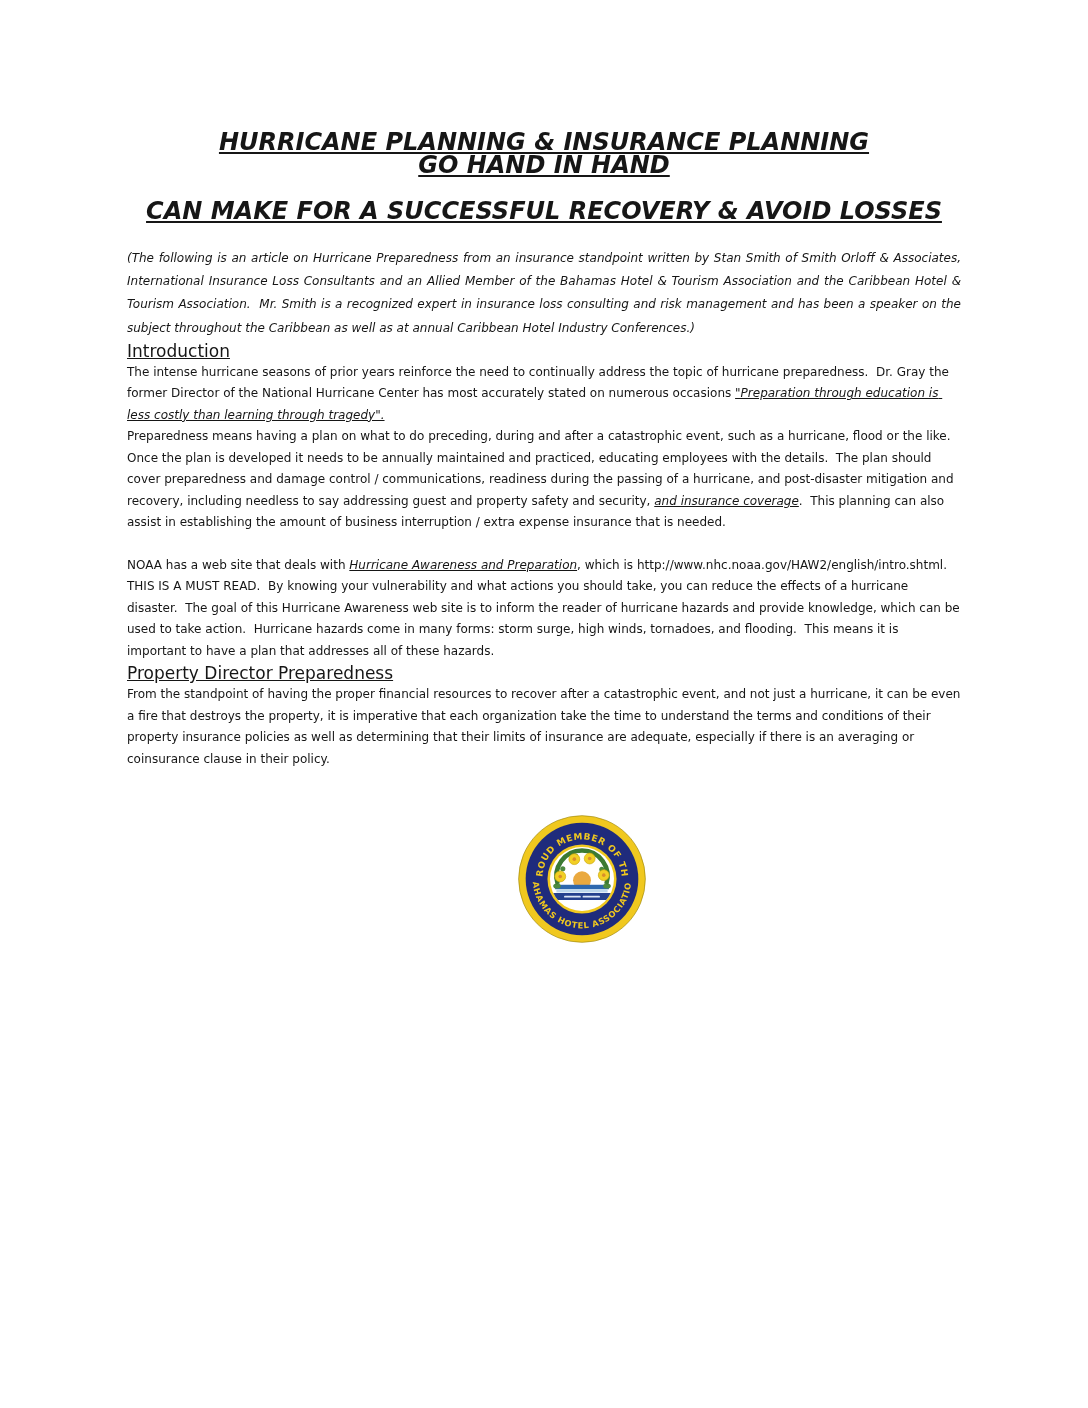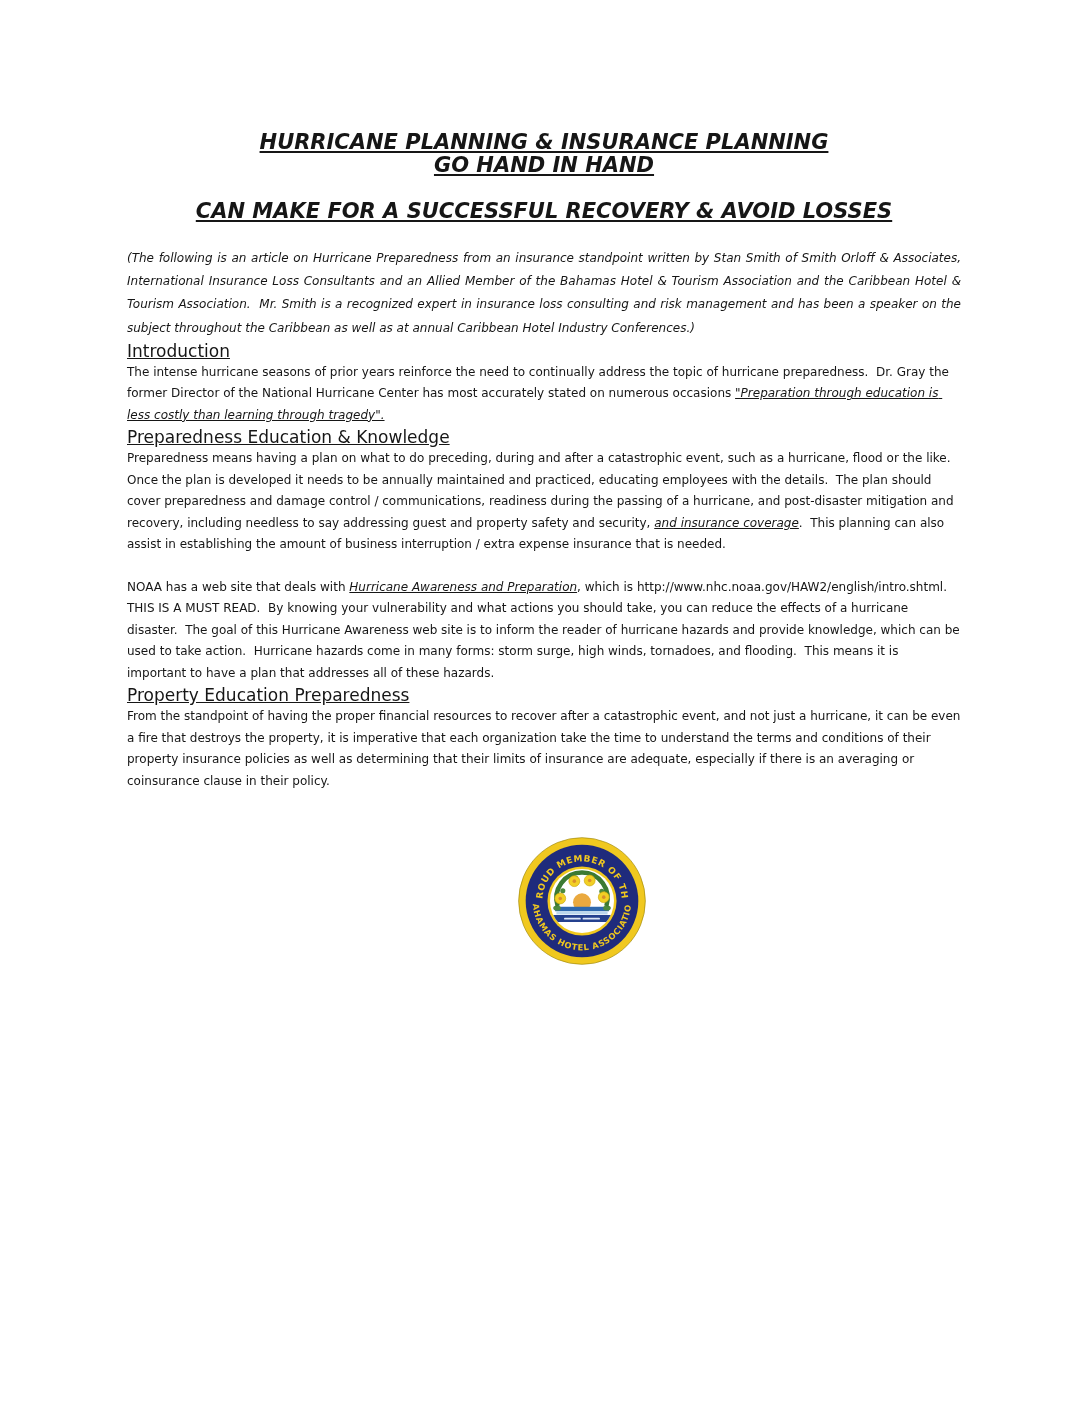--- a/index.html
+++ b/index.html
@@ -9,21 +9,21 @@
     height: 1408px;
     box-sizing: border-box;
     padding: 0 127px;
     background: #ffffff;
     font-family: "DejaVu Sans", "Liberation Sans", sans-serif;
     color: #161616;
     overflow: hidden;
   }
   .title-block {
     text-align: center;
-    font-size: 21px;
+    font-size: 24px;
     line-height: 23px;
     font-weight: bold;
     font-style: italic;
   }
   .title-block .title-line { text-decoration: underline; }
   .tb1 { margin-top: 131px; }
   .tb2 { margin-top: 23px; }
   .para {
     margin: 0;
     font-size: 12px;
@@ -69,27 +69,26 @@
   </div>
 
   <p class="para byline"><span>(The following is an article on Hurricane Preparedness from an insurance standpoint written by Stan Smith of Smith Orloff &amp; Associates, International Insurance Loss Consultants and an Allied Member of the Bahamas Hotel &amp; Tourism Association and the Caribbean Hotel &amp; Tourism Association.  Mr. Smith is a recognized expert in insurance loss consulting and risk management and has been a speaker on the subject throughout the Caribbean as well as at annual Caribbean Hotel Industry Conferences.)</span></p>
 
   <section>
     <h2 class="sec-heading mt-intro">Introduction</h2>
     <p class="para"><span>The intense hurricane seasons of prior years reinforce the need to continually address the topic of hurricane preparedness.  Dr. Gray the former Director of the National Hurricane Center has most accurately stated on numerous occasions </span><span class="run-iu">"Preparation through education is less costly than learning through tragedy".</span></p>
   </section>
 
   <section>
-    <h2 class="sec-heading mt-prep">Preparedness Education &amp; Knowledge</h2>
     <p class="para"><span>Preparedness means having a plan on what to do preceding, during and after a catastrophic event, such as a hurricane, flood or the like.  Once the plan is developed it needs to be annually maintained and practiced, educating employees with the details.  The plan should cover preparedness and damage control / communications, readiness during the passing of a hurricane, and post-disaster mitigation and recovery, including needless to say addressing guest and property safety and security, </span><span class="run-biu">and insurance coverage</span><span>.  This planning can also assist in establishing the amount of business interruption / extra expense insurance that is needed.</span></p>
     <p class="para mt-noaa"><span>NOAA has a web site that deals with </span><span class="run-iu">Hurricane Awareness and Preparation</span><span>, which is </span><span class="run-u">http://www.nhc.noaa.gov/HAW2/english/intro.shtml</span><span>.  THIS IS A MUST READ.  By knowing your vulnerability and what actions you should take, you can reduce the effects of a hurricane disaster.  The goal of this Hurricane Awareness web site is to inform the reader of hurricane hazards and provide knowledge, which can be used to take action.  Hurricane hazards come in many forms: </span><span class="run-u">storm surge</span><span>, </span><span class="run-u">high winds</span><span>, </span><span class="run-u">tornadoes</span><span>, and </span><span class="run-u">flooding</span><span>.  This means it is important to have a plan that addresses all of these hazards.</span></p>
   </section>
 
   <section>
-    <h2 class="sec-heading mt-prop">Property Education Preparedness</h2>
+    <h2 class="sec-heading mt-prop">Property Director Preparedness</h2>
     <p class="para"><span>From the standpoint of having the proper financial resources to recover after a catastrophic event, and not just a hurricane, it can be even a fire that destroys the property, it is imperative that each organization take the time to understand the terms and conditions of their property insurance policies as well as determining that their limits of insurance are adequate, especially if there is an averaging or coinsurance clause in their policy.</span></p>
   </section>
 
   <div class="badge-wrap">
     <svg class="badge" viewBox="0 0 200 200" xmlns="http://www.w3.org/2000/svg">
       <defs>
         <path id="arcTop" d="M 38,100 A 62,62 0 0 1 162,100"></path>
         <path id="arcBottom" d="M 23,100 A 77,77 0 0 0 177,100"></path>
         <clipPath id="centerClip">
             <circle cx="100" cy="100" r="50"></circle>

